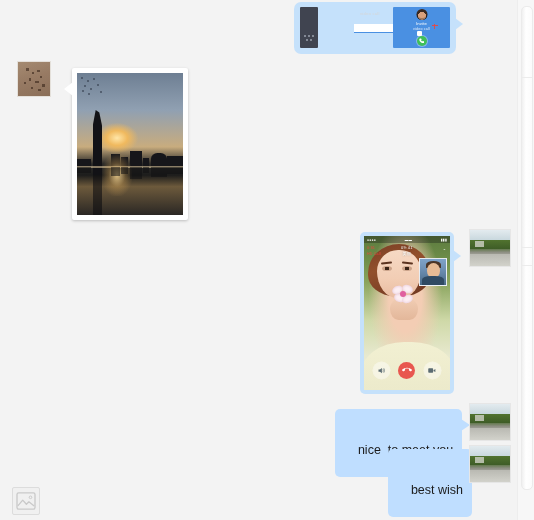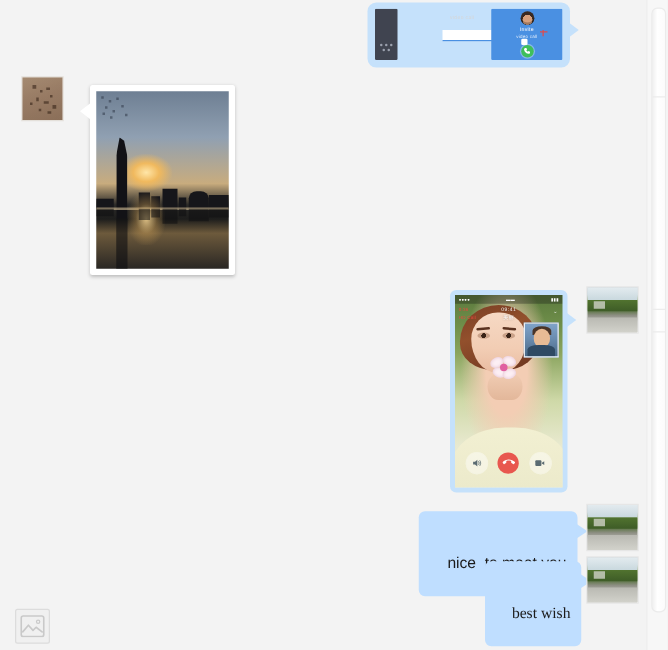--- a/index.html
+++ b/index.html
@@ -253,21 +253,21 @@
   .vc-btn.end{background:#e8574f;box-shadow:none;}
   .vc-btn svg{display:block;}
 
   
   .chat-bubble{
     position:absolute;background:#bfdeff;border-radius:5px;
     font-size:12.5px;color:#1b1b1b;
     padding:6px 9px;white-space:pre;line-height:14px;
   }
   #bubble-nice{left:335px;top:409px;}
-  #bubble-best{left:388px;top:449px;font-family:Liberation Serif, serif;}
+  #bubble-best{left:388px;top:449px;}
 
   
   .edge-thumb{
     position:absolute;width:40px;height:36px;overflow:hidden;
     background:linear-gradient(180deg,#cfd9df 0%,#bccfd6 16%,#6d8a46 30%,#4e6e33 48%,#8e8f84 62%,#b9b9b3 76%,#cfcfca 100%);
     box-shadow:0 0 0 1px #e6e6e6;
   }
   .edge-thumb .road{position:absolute;left:0;right:0;bottom:0;height:34%;background:linear-gradient(180deg,#b9b9b2,#d2d2cb);}
   .edge-thumb .treeline{position:absolute;left:0;right:0;top:28%;height:26%;background:linear-gradient(180deg,#51732f,#3e5c27);}
   .edge-thumb .sky{position:absolute;left:0;right:0;top:0;height:28%;background:linear-gradient(180deg,#e3ebef,#c9d8de);}

